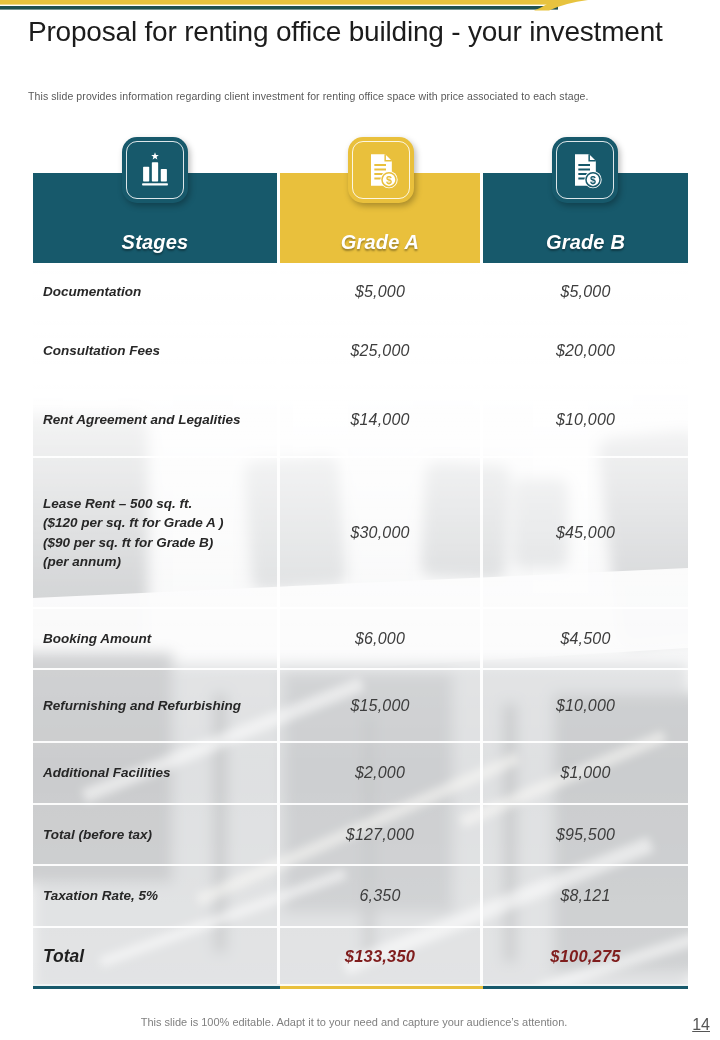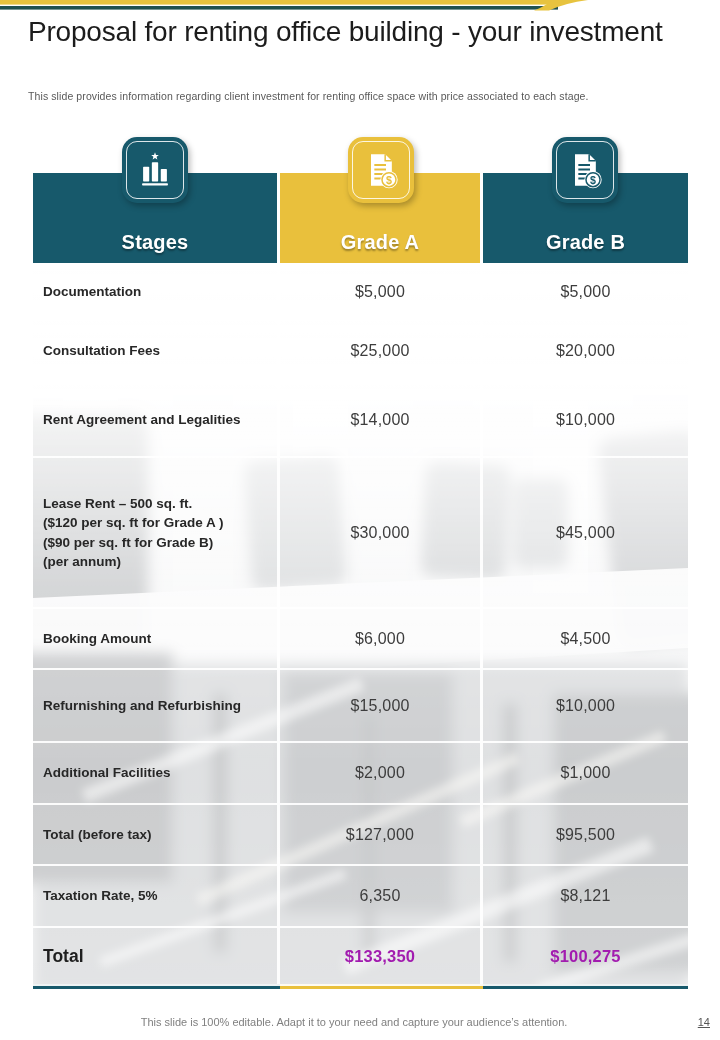--- a/index.html
+++ b/index.html
@@ -20,21 +20,21 @@
     font-size:10.5px; color:#595959; margin:0; letter-spacing:0.1px;
   }
   
   .table{position:absolute; left:33px; top:173px; width:655px; height:816px;}
   .photo-layer{position:absolute; left:0; top:90px; width:655px; height:726px; z-index:0; overflow:hidden;}
   .grid{
     position:relative; z-index:2;
     display:grid;
     grid-template-columns:247px 203px 205px;
     grid-template-rows:90px 56px 62px 75px 151px 61px 73px 62px 61px 62px 58px 5px;
-    width:655px; height:816px; box-sizing:border-box;
+    width:655px; height:816px; box-sizing:border-box;font-style:italic;
   }
   .c{box-sizing:border-box; border-top:2px solid rgba(255,255,255,0.93); background:rgba(255,255,255,0.40);}
   .bcol1,.bcol2{border-right:3px solid rgba(255,255,255,0.93);}
   .h{
     border-top:none; background-clip:padding-box;
     display:flex; align-items:flex-end; justify-content:center;
     padding-bottom:9px; color:#ffffff; font-size:20px; font-weight:bold;
     text-shadow:0 1.5px 2px rgba(0,0,0,0.35); letter-spacing:0.2px;
   }
   .h-teal, .strip-teal{background-color:#17596B;}
@@ -42,21 +42,21 @@
   .lab{
     display:flex; align-items:center; text-align:left;
     padding:8px 14px 8px 10px; font-weight:bold; font-size:13.5px;
     color:#272727; white-space:pre-line; line-height:1.42;
   }
   .val{
     display:flex; align-items:center; justify-content:center;
     font-size:16px; color:#3d3d3d; letter-spacing:0.2px;
   }
   .total-lab{font-size:17.5px; color:#1f1f1f;}
-  .total-val{font-size:16.5px; font-weight:bold; color:#a21caf;}
+  .total-val{font-size:16.5px; font-weight:bold; color:#7f1d1d;}
   .strip{border-top:2px solid rgba(255,255,255,0.93);}
   
   .tile{
     position:absolute; top:-36px; width:66px; height:66px; border-radius:15px;
     z-index:3; box-shadow:2px 3px 6px rgba(0,0,0,0.28);
     display:flex; align-items:center; justify-content:center;
   }
   .tile::after{
     content:""; position:absolute; inset:4px; border:1.5px solid rgba(255,255,255,0.85);
     border-radius:11px; pointer-events:none;
@@ -64,21 +64,21 @@
   .tile-1{left:89px;  background:#17596B; color:#17596B;}
   .tile-2{left:315px; background:#E9C03C; color:#E9C03C;}
   .tile-3{left:519px; background:#17596B; color:#17596B;}
   .tile svg{display:block;}
   
   .footer-note{
     position:absolute; left:0; right:12px; top:1016px; text-align:center;
     font-size:11px; color:#808080; margin:0;
   }
   .page-num{
-    position:absolute; top:1016px; right:10px; font-size:11px; color:#555555;text-decoration:underline;
+    position:absolute; top:1016px; right:10px; font-size:16px; color:#555555;text-decoration:underline;
   }
 </style>
 </head>
 <body>
 
 <div class="slide">
 
   <svg class="top-accent" width="720" height="13">
     <rect x="0" y="6" width="558" height="3.6" fill="#1F5150"></rect>
     <rect x="0" y="0" width="555" height="4.6" fill="#E7C33F"></rect>

